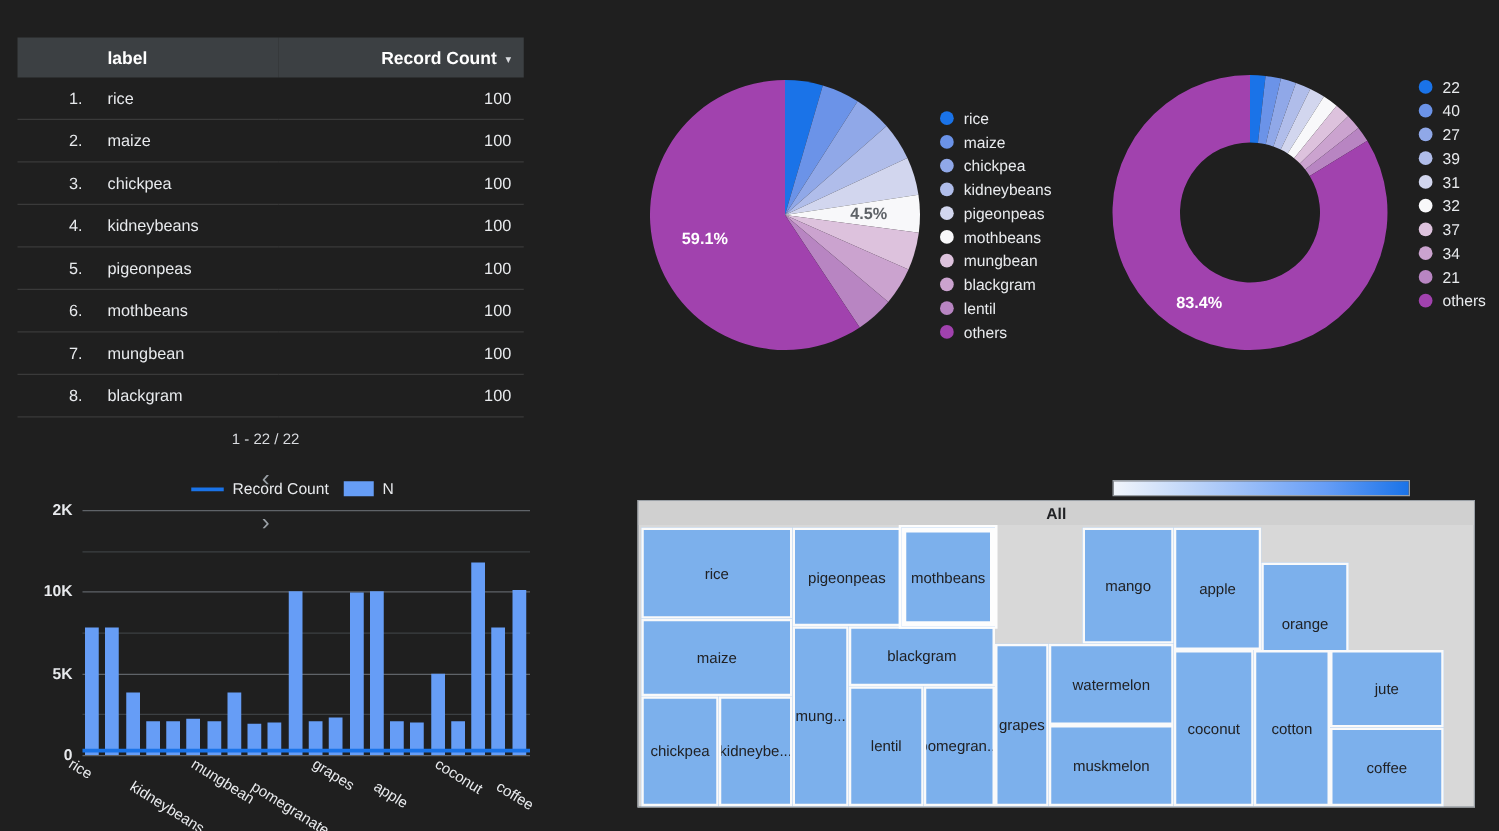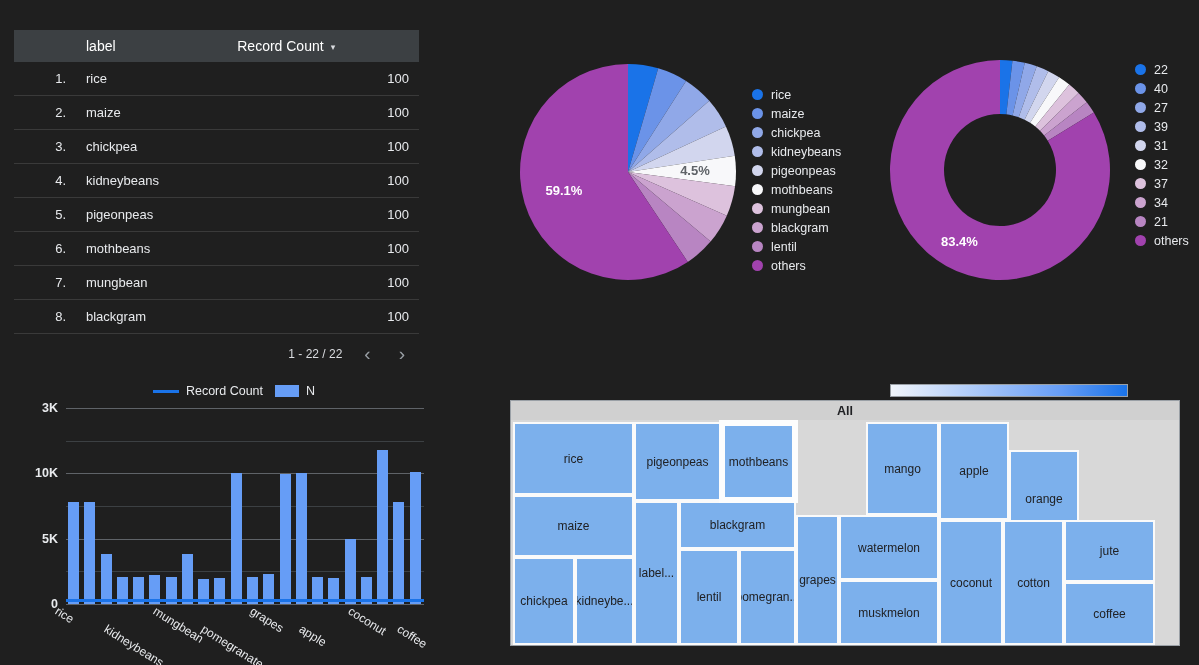--- a/index.html
+++ b/index.html
@@ -3,33 +3,33 @@
 <meta charset="utf-8">
 <style>
   html,body{margin:0;padding:0;background:#1f1f1f;}
   body{width:1199px;height:665px;overflow:hidden;
        font-family:"Liberation Sans","DejaVu Sans",sans-serif;color:#e8eaed;}
   .root{position:relative;width:1199px;height:665px;}
 
   
   #table-panel{position:absolute;left:14px;top:30px;width:405px;}
   .tbl{width:100%;border-collapse:collapse;font-size:13px;}
-  .tbl thead th{background:#3c4043;color:#fff;font-weight:normal;font-size:14px;
+  .tbl thead th{background:#3c4043;color:#fff;font-weight:bold;font-size:14px;
       padding:8px 10px;height:15px;}
   .th-idx{width:42px;}
   .th-label{text-align:left;}
-  .th-count{text-align:left;white-space:nowrap;}
+  .th-count{text-align:right;white-space:nowrap;}
   .caret{display:inline-block;margin-left:7px;font-size:9px;vertical-align:middle;color:#dadce0;}
   .tbl tbody tr{border-bottom:1px solid #3a3a3a;}
   .tbl tbody td{padding:9px 10px;font-size:13px;color:#e8eaed;height:13px;}
   .td-idx{width:42px;text-align:right;color:#e8eaed;padding-right:6px;}
   .td-label{text-align:left;}
   .td-count{text-align:right;}
   #pager{display:flex;align-items:center;justify-content:flex-end;
-      gap:16px;padding:10px 8px 0 0;font-size:12px;color:#dadce0;}
+      gap:16px;padding:10px 8px 0 0;font-size:12px;color:#dadce0;flex-direction:column;}
   .pg-arrow{font-size:19px;color:#9aa0a6;cursor:pointer;line-height:1;
       padding:0 6px;user-select:none;}
 
   
   #pie-panel{position:absolute;left:500px;top:55px;width:360px;height:235px;}
   #pie-svg{position:absolute;left:15px;top:0;}
   .slice-label{font-size:13px;font-weight:bold;fill:#fff;
       font-family:"Liberation Sans",sans-serif;}
   .slice-label.dark{fill:#5f6368;}
   #pie-legend{position:absolute;left:252px;top:30px;}
@@ -277,21 +277,21 @@
           <div class="gridline" style="top: 130.667px;"></div>
           <div class="gridline minor" style="top: 98px;"></div>
           <div class="gridline" style="top: 65.3333px;"></div>
           <div class="gridline minor" style="top: 32.6667px;"></div>
           <div class="gridline" style="top: 0px;"></div>
         </div>
       <div id="ylabels">
           <div class="yaxis-lab" style="top: 196px;">0</div>
           <div class="yaxis-lab" style="top: 130.667px;">5K</div>
           <div class="yaxis-lab" style="top: 65.3333px;">10K</div>
-          <div class="yaxis-lab" style="top: 0px;">3K</div>
+          <div class="yaxis-lab" style="top: 0px;">2K</div>
         </div>
       <div id="bars">
           <div class="bar" style="left: 2px; height: 101.92px;"></div>
           <div class="bar" style="left: 18.2727px; height: 101.92px;"></div>
           <div class="bar" style="left: 34.5455px; height: 49.6533px;"></div>
           <div class="bar" style="left: 50.8182px; height: 27.44px;"></div>
           <div class="bar" style="left: 67.0909px; height: 27.44px;"></div>
           <div class="bar" style="left: 83.3636px; height: 28.7467px;"></div>
           <div class="bar" style="left: 99.6364px; height: 27.44px;"></div>
           <div class="bar" style="left: 115.909px; height: 49.6533px;"></div>
@@ -338,21 +338,21 @@
           <div class="cell" style="left: 0px; top: 135px; width: 62px; height: 88px;">
             <span>chickpea</span>
           </div>
           <div class="cell" style="left: 62px; top: 135px; width: 59px; height: 88px;">
             <span>kidneybe...</span>
           </div>
           <div class="cell" style="left: 121px; top: 0px; width: 87px; height: 79px;">
             <span>pigeonpeas</span>
           </div>
           <div class="cell" style="left: 121px; top: 79px; width: 45px; height: 144px;">
-            <span>label...</span>
+            <span>mung...</span>
           </div>
           <div class="cell" style="left: 166px; top: 79px; width: 117px; height: 48px;">
             <span>blackgram</span>
           </div>
           <div class="cell" style="left: 166px; top: 127px; width: 60px; height: 96px;">
             <span>lentil</span>
           </div>
           <div class="cell" style="left: 226px; top: 127px; width: 57px; height: 96px;">
             <span>pomegran...</span>
           </div>

